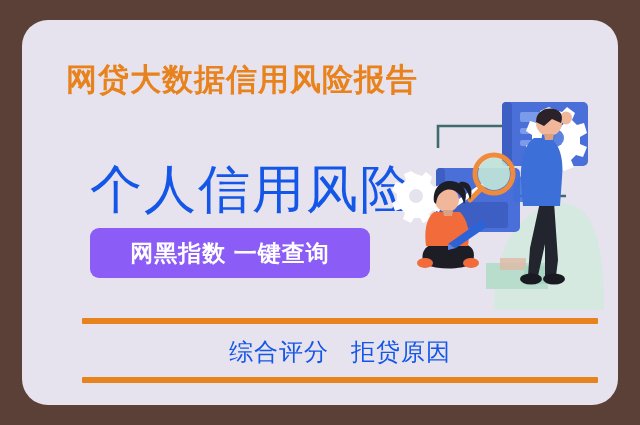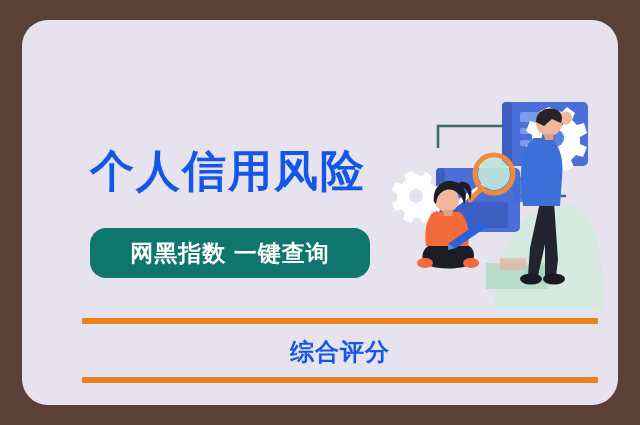--- a/index.html
+++ b/index.html
@@ -42,37 +42,37 @@
     font-weight: bold;
     color: #e8821c;
     letter-spacing: 1px;
     white-space: nowrap;
     line-height: 1;
   }
 
   .headline {
     position: absolute;
     left: 68px;
-    top: 129px;
-    font-size: 44px;
-    font-weight: bold;
+    top: 143px;
+    font-size: 52px;
+    font-weight: normal;
     color: #1457e8;
     letter-spacing: 2px;
     white-space: nowrap;
     line-height: 1;
   }
 
   .badge {
     position: absolute;
     left: 68px;
     top: 208px;
     width: 280px;
     height: 50px;
-    background: #0f766e;
-    border-radius: 16px;
+    background: #8b5cf6;
+    border-radius: 9px;
     display: flex;
     align-items: center;
     justify-content: center;
   }
   .badge-text {
     font-size: 23px;
     font-weight: bold;
     color: #ffffff;
     letter-spacing: 1px;
     white-space: nowrap;
@@ -96,21 +96,21 @@
     top: 312px;
     width: 516px;
     height: 40px;
     display: flex;
     align-items: center;
     justify-content: center;
     gap: 22px;
   }
   .feature-item {
     font-size: 24px;
-    font-weight: bold;
+    font-weight: normal;
     color: #1457e8;
     letter-spacing: 1px;
     white-space: nowrap;
     line-height: 1;
   }
 
   
   .illustration {
     position: absolute;
     left: 368px;
@@ -119,31 +119,33 @@
     height: 232px;
   }
   .illustration svg { display: block; }
 </style>
 </head>
 <body>
 
 <div class="banner">
   <div class="panel">
 
+    <div class="title-line">网贷大数据信用风险报告</div>
 
     <div class="headline">个人信用风险</div>
 
     <div class="badge">
       <span class="badge-text">网黑指数  一键查询</span>
     </div>
 
     <div class="divider divider-top"></div>
 
     <div class="feature-row">
       <span class="feature-item">综合评分</span>
+      <span class="feature-item">拒贷原因</span>
     </div>
 
     <div class="divider divider-bottom"></div>
 
     <div class="illustration">
       <svg width="228" height="232" viewBox="0 0 228 232" xmlns="http://www.w3.org/2000/svg">
 
         <g>
           <path d="M104 232 C104 170 128 132 166 126 C198 121 214 150 214 232 Z" fill="#d4e9de" opacity="0.95"></path>
           <rect x="96" y="185" width="62" height="26" fill="#b9ddcd"></rect>

